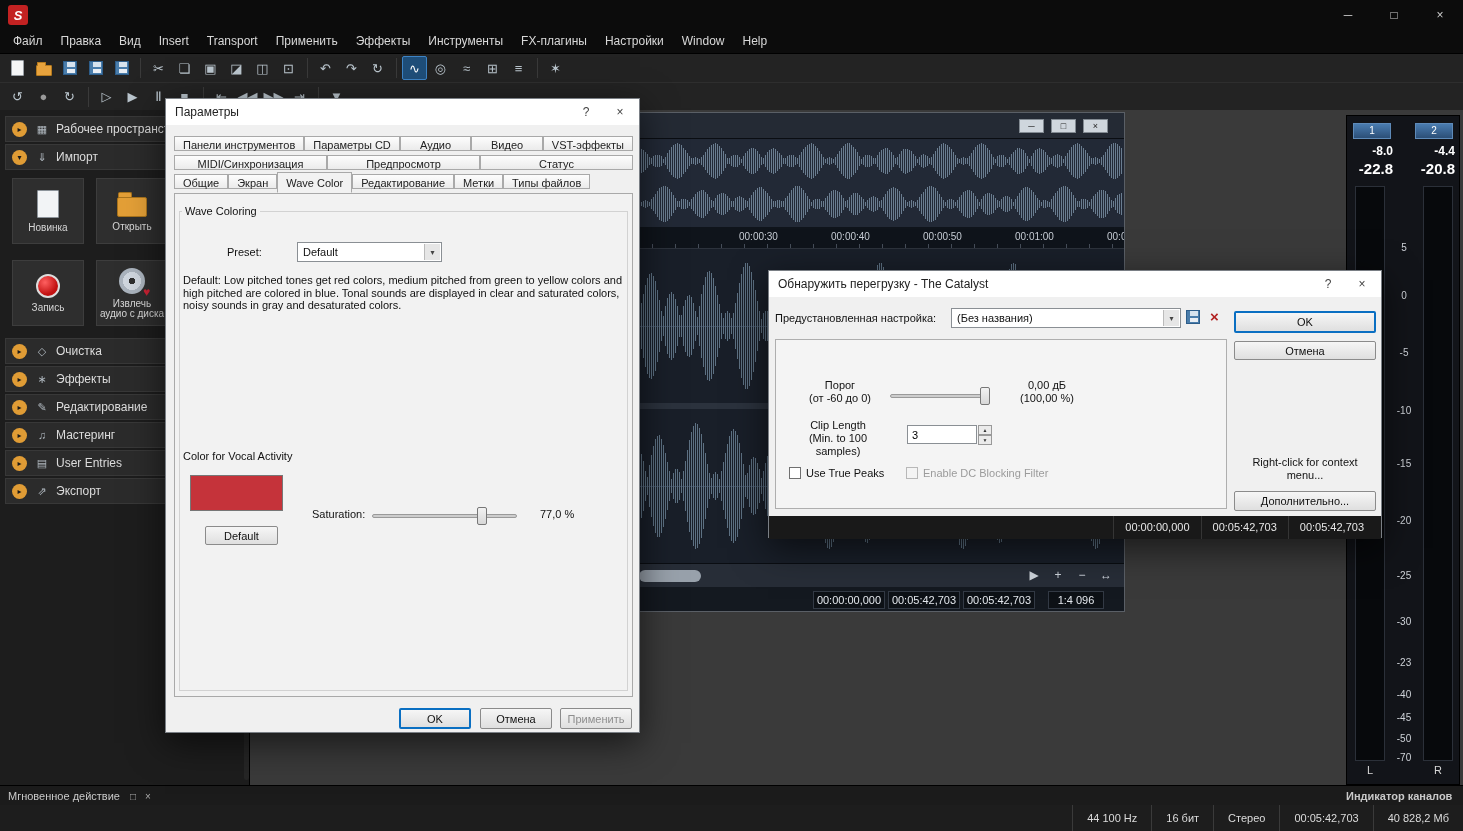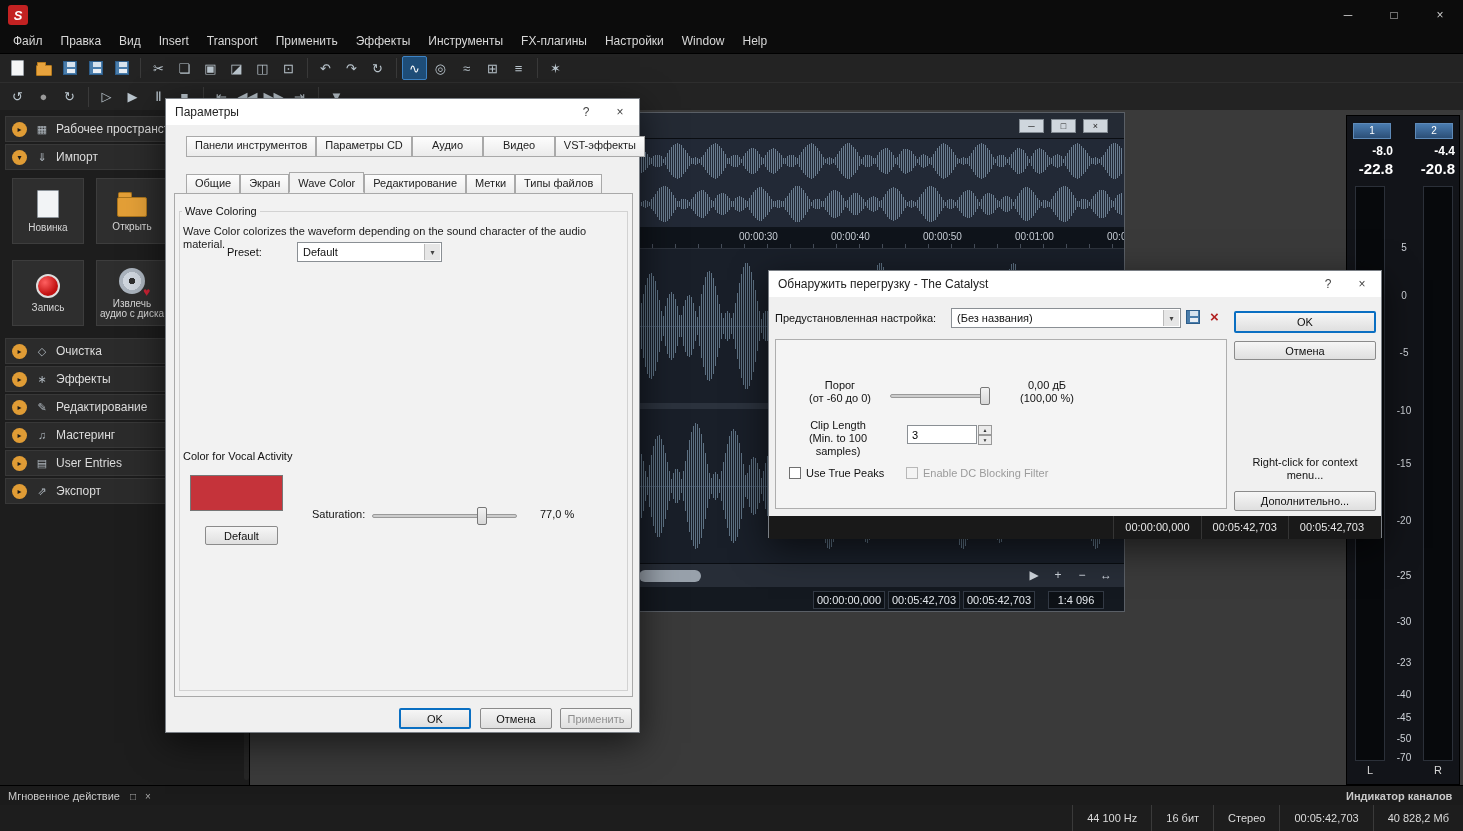--- a/index.html
+++ b/index.html
@@ -99,21 +99,21 @@
 .dlg-ctrl{position:absolute;top:0;height:26px;width:34px;display:flex;align-items:center;justify-content:center;color:#444;font-size:12px}
 .dlg-help{right:36px}.dlg-close{right:2px}
 .btn{background:linear-gradient(#f6f6f6,#dfdfdf);border:1px solid #8b8b8b;font-size:11px;color:#111;display:flex;align-items:center;justify-content:center;border-radius:2px}
 .combo{background:#fff;border:1px solid #8a8f94;display:flex;align-items:center;padding-left:5px;position:relative;font-size:11px;color:#111}
 .combo .arr{position:absolute;right:1px;top:1px;bottom:1px;width:16px;background:#e6e6e6;border-left:1px solid #bbb;display:flex;align-items:center;justify-content:center;font-size:8px;color:#444}
 .sthumb{position:absolute;top:-8px;width:10px;height:18px;background:linear-gradient(#f2f2f2,#d7d7d7);border:1px solid #777;border-radius:2px;display:block}
 .cbox{width:12px;height:12px;background:#fff;border:1px solid #707070;flex:none}
 
 
 .settings{left:165px;top:98px;width:475px;height:635px;z-index:30}
-.tabs-row{position:absolute;left:20px;width:459px;height:21px;display:flex}
+.tabs-row{position:absolute;left:8px;width:459px;height:15px;display:flex}
 .tr1{top:37px}.tr2{top:56px}.tr3{top:75px;width:auto}
 .tab{border:1px solid #a9a9a9;background:linear-gradient(#fdfdfd,#ebebeb);padding:0 8px;font-size:11px;line-height:17px;color:#222;white-space:nowrap}
 .tr1 .tab,.tr2 .tab{flex:1;text-align:center}
 .tab.on{background:#f2f2f2;height:21px;margin-top:-2px;padding-top:2px;border-bottom:1px solid #f2f2f2;position:relative;z-index:3}
 .page{position:absolute;left:8px;top:94px;width:459px;height:504px;background:#f2f2f2;border:1px solid #a9a9a9}
 .grp-box{position:absolute;left:4px;top:17px;width:449px;height:480px;border:1px solid #d2d2d2}
 .grp-label{position:absolute;left:7px;top:11px;background:#f2f2f2;padding:0 3px;z-index:2}
 .intro{position:absolute;left:8px;top:31px;width:443px;line-height:13px;color:#1a1a1a}
 .preset-label{position:absolute;left:52px;top:52px}
 .preset-combo{position:absolute;left:122px;top:48px;width:145px;height:20px}
@@ -1461,38 +1461,43 @@
     <div class="dlg-ctrl dlg-help">?</div>
     <div class="dlg-ctrl dlg-close">×</div>
 
     <div class="tabs-row tr1" id="tabs1">
         <div class="tab">Панели инструментов</div>
         <div class="tab">Параметры CD</div>
         <div class="tab">Аудио</div>
         <div class="tab">Видео</div>
         <div class="tab">VST-эффекты</div>
       </div>
+    <div class="tabs-row tr2" id="tabs2">
+        <div class="tab">MIDI/Синхронизация</div>
+        <div class="tab">Предпросмотр</div>
+        <div class="tab">Статус</div>
+      </div>
     <div class="tabs-row tr3" id="tabs3">
         <div class="tab">Общие</div>
         <div class="tab">Экран</div>
         <div class="tab on">Wave Color</div>
         <div class="tab">Редактирование</div>
         <div class="tab">Метки</div>
         <div class="tab">Типы файлов</div>
       </div>
 
     <div class="page">
       <div class="grp-box"></div>
       <div class="grp-label">Wave Coloring</div>
-      <div class="intro">Wave Color colorizes the waveform depending on the sound character of the audio material.</div>
       <div class="preset-label">Preset:</div>
       <div class="combo preset-combo">
         <span>Default</span>
         <span class="arr">▾</span>
       </div>
+      <div class="desc1">Default: Low pitched tones get red colors, medium pitched from green to yellow colors and high pitched are colored in blue. Tonal sounds are displayed in clear and saturated colors, noisy sounds in gray and desaturated colors.</div>
       <div class="vocal-label">Color for Vocal Activity</div>
       <div class="swatch"></div>
       <div class="btn default-btn">Default</div>
       <div id="sf-sliders">
           <div class="srow" style="top:313px">
     <span class="slab">Saturation:</span>
     <span class="strack">
       <i class="sthumb" style="left:104px"></i>
     </span>
     <span class="sval">77,0 %</span>

